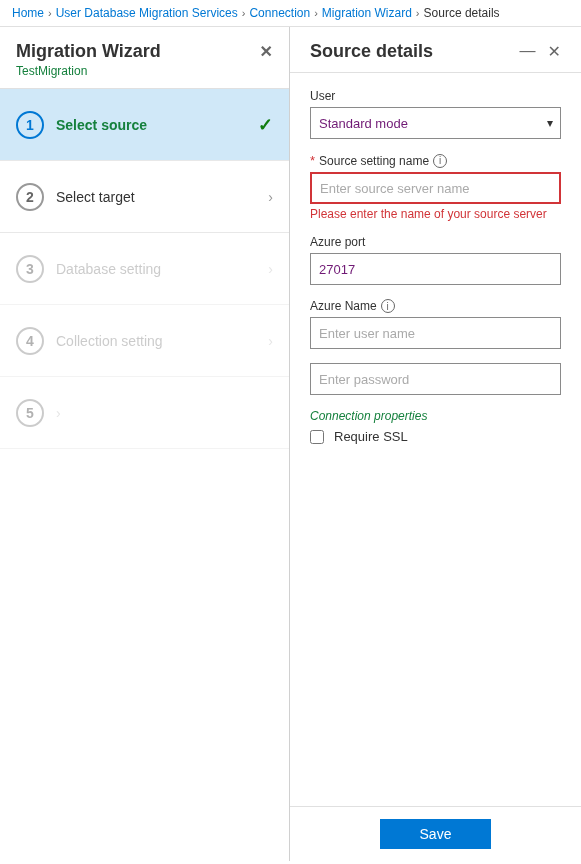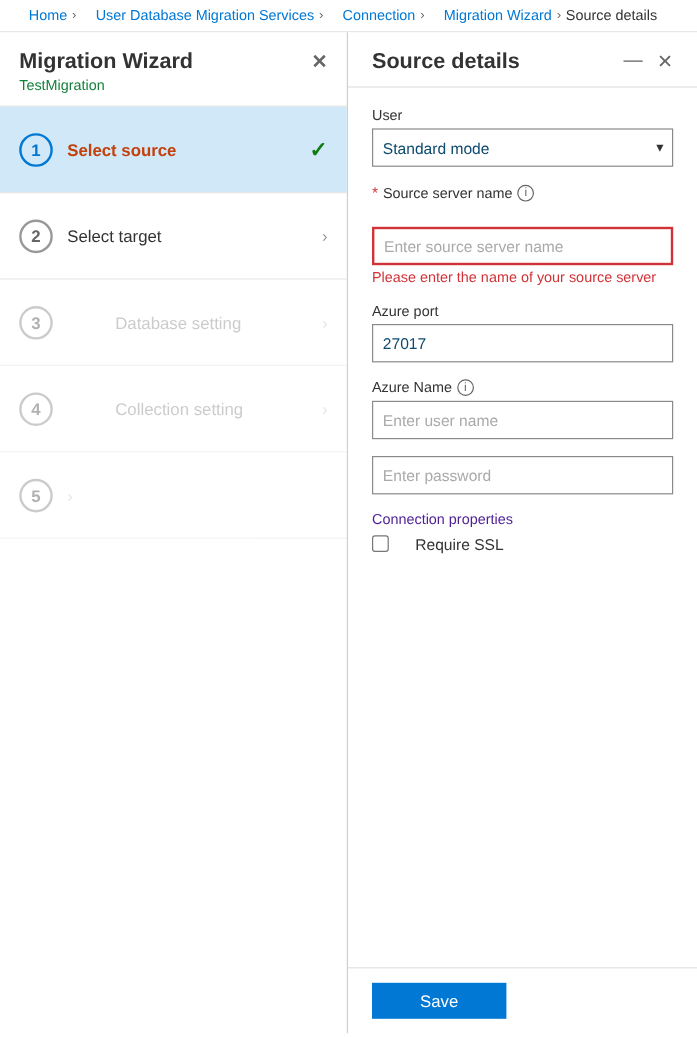--- a/index.html
+++ b/index.html
@@ -26,21 +26,20 @@
       flex-wrap: wrap;
     }
     .breadcrumb span.sep {
       color: #666;
       font-size: 11px;
     }
     .breadcrumb a {
       color: #0078d4;
       text-decoration: none;
       cursor: pointer;
-      margin-left: 12px;
     }
     .breadcrumb .current {
       color: #333;
       cursor: default;
     }
 
     
     .main-container {
       display: flex;
       height: calc(864px - 30px);
@@ -116,25 +115,24 @@
       border-color: #0078d4;
       color: #0078d4;
     }
     .step-label {
       flex: 1;
       font-size: 14px;
       color: #333;
     }
     .wizard-step.active .step-label {
       font-weight: 600;
-      color: #c2410c;
+      color: #15803d;
     }
     .wizard-step.disabled .step-label {
       color: #999;
-      margin-left: 40px;
     }
     .step-check {
       color: #107c10;
       font-size: 18px;
       font-weight: bold;
     }
     .step-chevron {
       color: #999;
       font-size: 14px;
     }
@@ -207,21 +205,21 @@
       color: #666;
       cursor: pointer;
     }
 
     select, input[type="text"], input[type="password"] {
       width: 100%;
       height: 32px;
       padding: 0 8px;
       border: 1px solid #8a8a8a;
       font-size: 13px;
-      color: #0c4a6e;
+      color: #701a75;
       background: #fff;
       outline: none;
     }
     select {
       appearance: none;
       -webkit-appearance: none;
       padding-right: 28px;
       background-image: none;
       cursor: pointer;
     }
@@ -235,53 +233,54 @@
       transform: translateY(-50%);
       color: #333;
       pointer-events: none;
       font-size: 12px;
     }
     input::placeholder {
       color: #aaa;
     }
     .input-error {
       border: 2px solid #d13438 !important;
-      margin-top: 17px;
     }
     .error-message {
       color: #d13438;
       font-size: 12px;
       margin-top: 3px;
     }
 
     
     .conn-props-label {
       font-size: 12px;
-      color: #4c1d95;
+      color: #15803d;
       margin-bottom: 6px;
+      font-style: italic;
     }
     .checkbox-row {
       display: flex;
-      gap: 22px;
+      align-items: center;
+      gap: 10px;
     }
     .checkbox-row input[type="checkbox"] {
       width: 14px;
       height: 14px;
     }
     .checkbox-row label {
       font-size: 13px;
       color: #333;
     }
 
     
     .right-footer {
       padding: 12px 20px;
       border-top: 1px solid #e0e0e0;
       display: flex;
-      justify-content: flex-start;
+      justify-content: center;
     }
     .save-button {
       background: #0078d4;
       color: #fff;
       border: none;
       padding: 7px 40px;
       font-size: 14px;
       cursor: pointer;
       font-family: inherit;
     }
@@ -363,21 +362,21 @@
           <select>
             <option>Standard mode</option>
             <option>Expert mode</option>
           </select>
           <span class="chevron">▾</span>
         </div>
       </div>
 
       <div class="form-group">
         <div class="form-label required">
-          <span>Source server name</span>
+          <span>Source setting name</span>
           <span class="info-icon">i</span>
         </div>
         <input type="text" class="input-error" placeholder="Enter source server name" style="">
         <div class="error-message">Please enter the name of your source server</div>
       </div>
 
       <div class="form-group">
         <div class="form-label">Azure port</div>
         <input type="text" value="27017" style="">
       </div>

